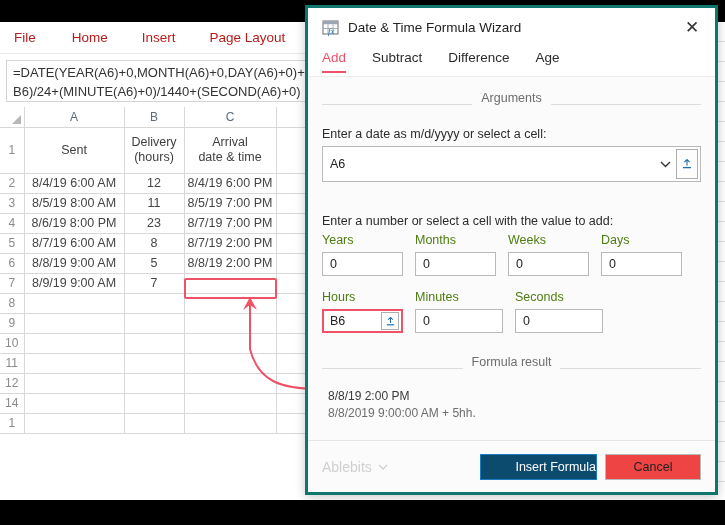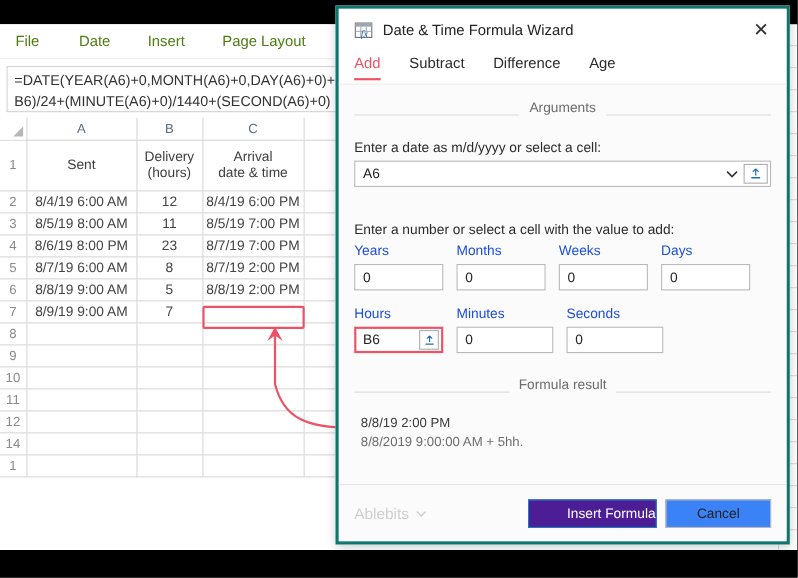--- a/index.html
+++ b/index.html
@@ -27,21 +27,21 @@
   .ribbon-tabs {
     height: 32px;
     background: #ffffff;
     display: flex;
     align-items: center;
     padding-left: 14px;
     border-bottom: 1px solid #e8e8e8;
   }
   .ribbon-tab {
     font-size: 13.5px;
-    color: #4d7c0f;
+    color: #b91c1c;
     padding: 0 0;
     margin-right: 34px;
     white-space: nowrap;
   }
   .ribbon-tab.first { margin-right: 36px; }
 
   .formula-bar-wrap {
     padding: 6px 6px 4px 6px;
     background: #fff;
   }
@@ -213,21 +213,21 @@
 
   .field-label {
     font-size: 12.5px;
     color: #2b2b2b;
     margin-bottom: 5px;
     margin-top: 22px;
   }
   .input-combo {
     display: flex;
     align-items: stretch;
-    height: 24px;
+    height: 36px;
     border: 1px solid #b9b9b9;
     background: #fff;
     margin-bottom: 32px;
   }
   .input-combo .val {
     flex: 1;
     display: flex;
     align-items: center;
     padding-left: 7px;
     font-size: 12.5px;
@@ -248,21 +248,21 @@
   }
 
   .num-row {
     display: flex;
     margin-bottom: 14px;
   }
   .num-cell { margin-right: 12px; }
   .num-cell:last-child { margin-right: 0; }
   .num-label {
     font-size: 12.5px;
-    color: #1d4ed8;
+    color: #4d7c0f;
     margin-bottom: 5px;
   }
   .num-input {
     width: 81px; height: 24px;
     border: 1px solid #b9b9b9;
     background: #fff;
     display: flex;
     align-items: center;
     padding-left: 7px;
     font-size: 12.5px;
@@ -319,28 +319,28 @@
     height: 26px;
     min-width: 96px;
     font-size: 12.5px;
     display: flex;
     align-items: center;
     justify-content: center;
     cursor: pointer;
     border: 1px solid transparent;
   }
   .btn-primary {
-    background: #4c1d95;
+    background: #0c4a6e;
     color: #ffffff;
     border-color: #1b7cc4;
     margin-right: 8px;
     padding-left: 34px;
   }
   .btn-secondary {
-    background: #3b82f6;
+    background: #ef4444;
     color: #222;
     border-color: #b9b9b9;
   }
   .right-sliver {
     position: absolute;
     left: 708px; top: 22px;
     width: 17px; height: 478px;
     background: #fff;
     overflow: hidden;
   }
@@ -351,21 +351,21 @@
 </style>
 </head>
 <body>
 
 <div id="root">
 
   <div class="excel">
 
     <div class="ribbon-tabs">
       <div class="ribbon-tab first">File</div>
-      <div class="ribbon-tab">Date</div>
+      <div class="ribbon-tab">Home</div>
       <div class="ribbon-tab">Insert</div>
       <div class="ribbon-tab">Page Layout</div>
     </div>
 
     <div class="formula-bar-wrap">
       <div class="formula-bar">
         <div>=DATE(YEAR(A6)+0,MONTH(A6)+0,DAY(A6)+0)+</div>
         <div>B6)/24+(MINUTE(A6)+0)/1440+(SECOND(A6)+0)</div>
       </div>
     </div>

